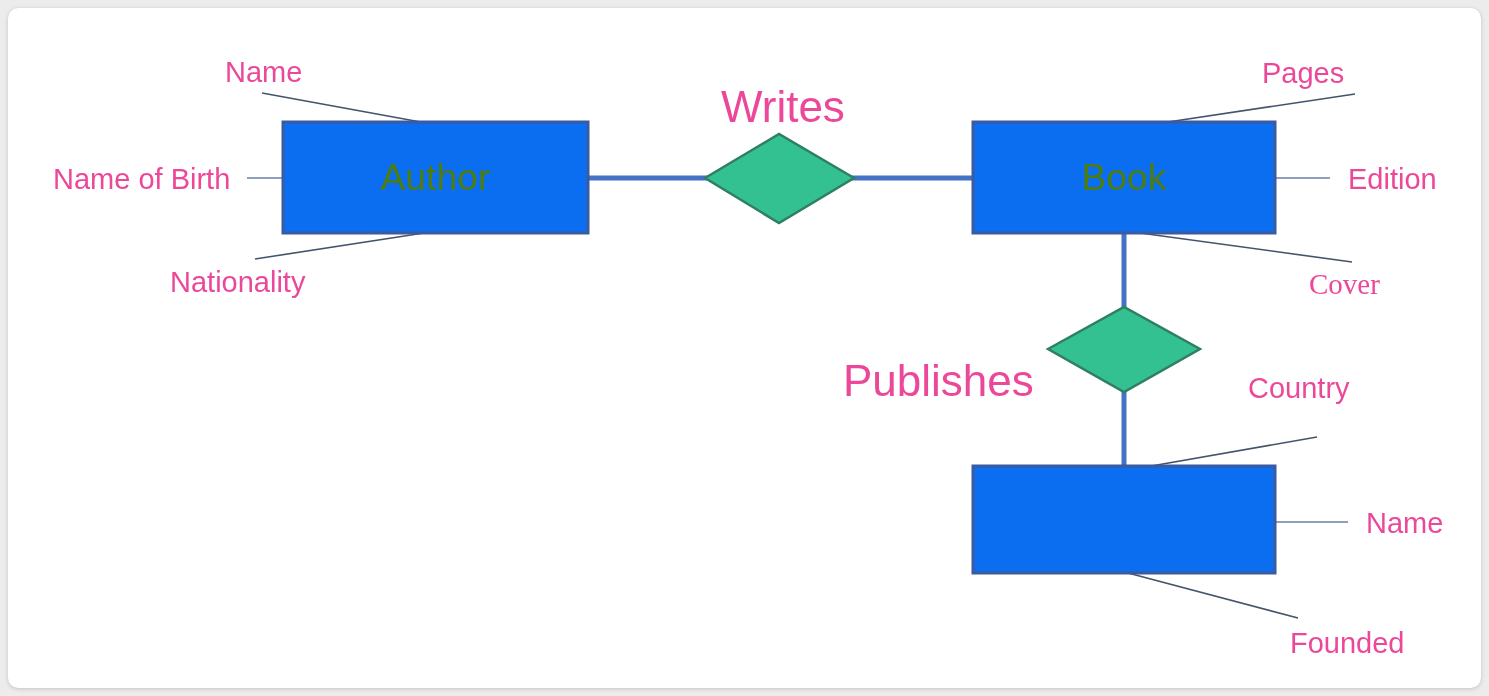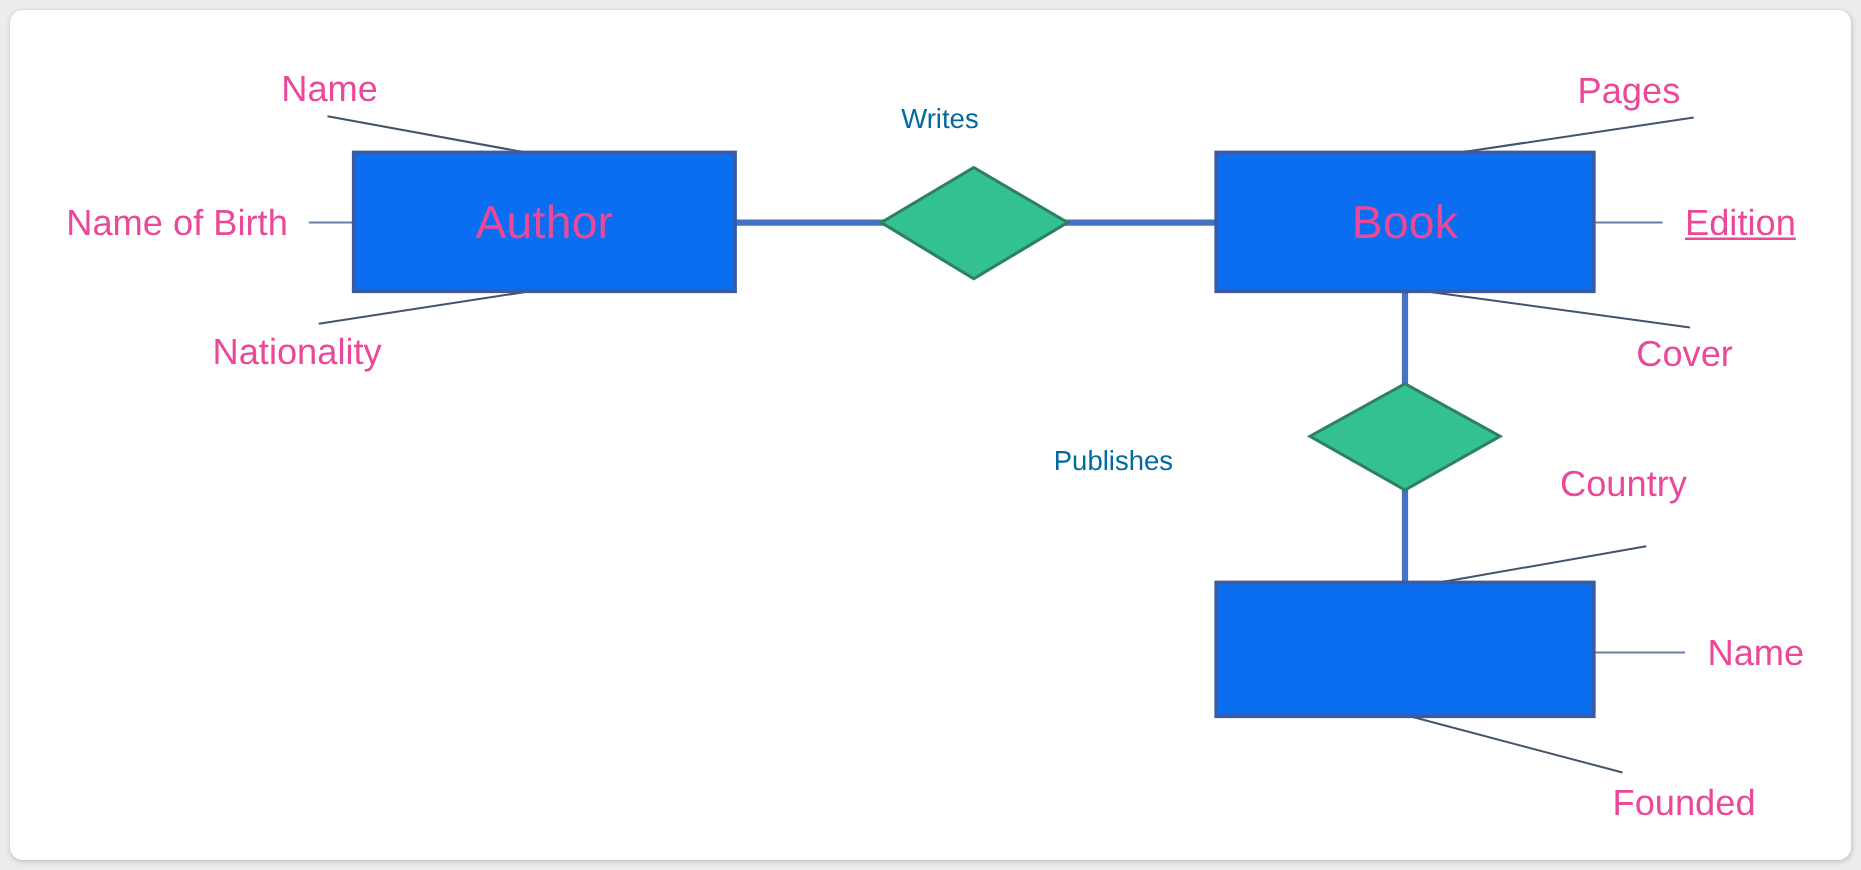--- a/index.html
+++ b/index.html
@@ -27,31 +27,31 @@
     position:absolute; left:0; top:0;
     width:1489px; height:696px;
     pointer-events:none;
   }
   .entity-label{
     position:absolute;
     display:flex;
     align-items:center;
     justify-content:center;
     text-align:center;
-    color:#ec4899;
+    color:#4d7c0f;
     font-size:37px;
     line-height:1.08;
     letter-spacing:0.2px;
     white-space:pre-line;
     pointer-events:none;
   }
   .rel-label{
     position:absolute;
-    color:#0369a1;
-    font-size:22px;
+    color:#ec4899;
+    font-size:44px;
     white-space:nowrap;
     pointer-events:none;
   }
   .attr-label{
     position:absolute;
     color:#ec4899;
     font-size:29px;
     white-space:nowrap;
     pointer-events:none;
   }
@@ -99,23 +99,23 @@
     <div class="rel-label" style="left:843px; top:332px;margin-top:24px;">Publishes</div>
 
     <div class="attr-label" style="left:225px; top:56px;">Name</div>
 
     <div class="attr-label" style="left:53px; top:163px;">Name of Birth</div>
 
     <div class="attr-label" style="left:170px; top:266px;">Nationality</div>
 
     <div class="attr-label" style="left:1262px; top:57px;">Pages</div>
 
-    <div class="attr-label" style="left:1348px; top:163px;text-decoration:underline;">Edition</div>
+    <div class="attr-label" style="left:1348px; top:163px;">Edition</div>
 
-    <div class="attr-label" style="left:1309px; top:268px;">Cover</div>
+    <div class="attr-label" style="left:1309px; top:268px;font-family:Liberation Serif, serif;">Cover</div>
 
     <div class="attr-label" style="left:1248px; top:372px;">Country</div>
 
     <div class="attr-label" style="left:1366px; top:507px;">Name</div>
 
     <div class="attr-label" style="left:1290px; top:627px;">Founded</div>
 
   </div>
 </div>
 

